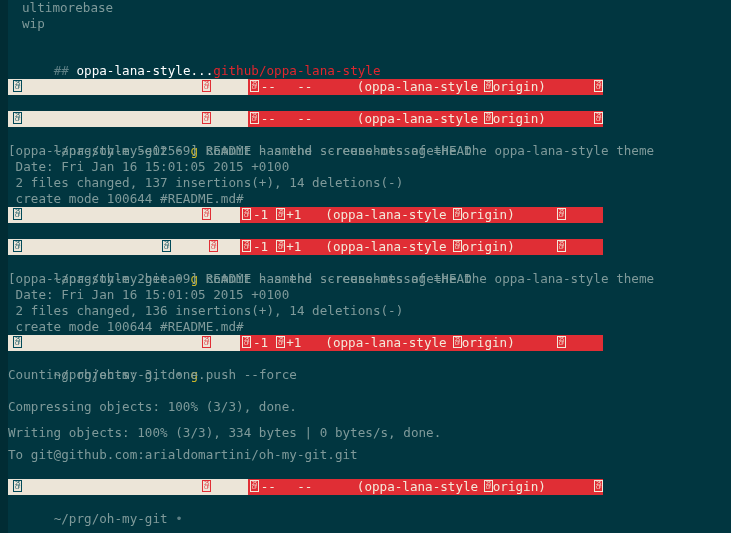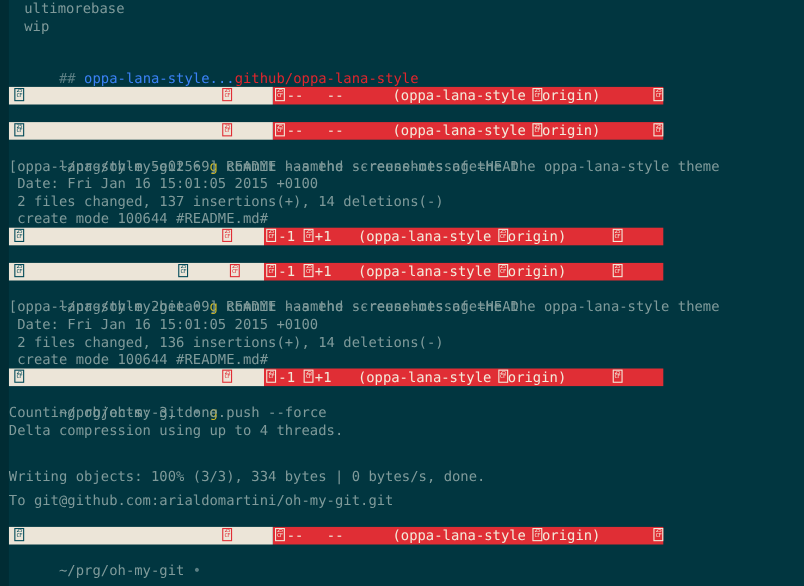--- a/index.html
+++ b/index.html
@@ -33,21 +33,21 @@
     white-space: pre;
   }
   .txt {
     position: absolute;
     left: 8px;
     top: 0;
     white-space: pre;
     letter-spacing: 0.02px;
   }
   .fg-norm  { color: #c9d4d3; }
-  .fg-grn   { color: #3b82f6; }
+  .fg-grn   { color: #ffffff; }
   .fg-yel   { color: #c9b529; }
   .fg-red   { color: #e0262d; }
   .fg-gray  { color: #7f9a9a; }
   .fg-dim   { color: #5c7f84; }
   .ul       { text-decoration: underline; }
 
   
   .statusbar {
     position: absolute;
     left: 8px;
@@ -171,22 +171,22 @@
   </div>
 
   <div class="row" style="top:351px;">
     <span class="txt" style="left:8px;">
       <span class="fg-gray">~/prg/oh-my-git</span><span class="fg-gray"> </span><span class="fg-dim">•</span><span class="fg-gray"> </span><span class="fg-yel">g</span><span class="fg-gray"> </span><span class="fg-gray">push --force</span>
     </span>
   </div>
   <div class="row" style="top:367px;">
     <span class="txt fg-gray">Counting objects: 3, done.</span>
   </div>
-  <div class="row" style="top:383px;">
-    <span class="txt fg-gray">Delta compression using up to 4 threads.</span>
+  <div class="row" style="top:399px;">
+    <span class="txt fg-gray">Compressing objects: 100% (3/3), done.</span>
   </div>
   <div class="row" style="top:425px;">
     <span class="txt fg-gray">Writing objects: 100% (3/3), 334 bytes | 0 bytes/s, done.</span>
   </div>
   <div class="row" style="top:447px;">
     <span class="txt fg-gray">To git@github.com:arialdomartini/oh-my-git.git</span>
   </div>
 
   <div class="row" style="top:495px;">
     <span class="txt" style="left:8px;">

